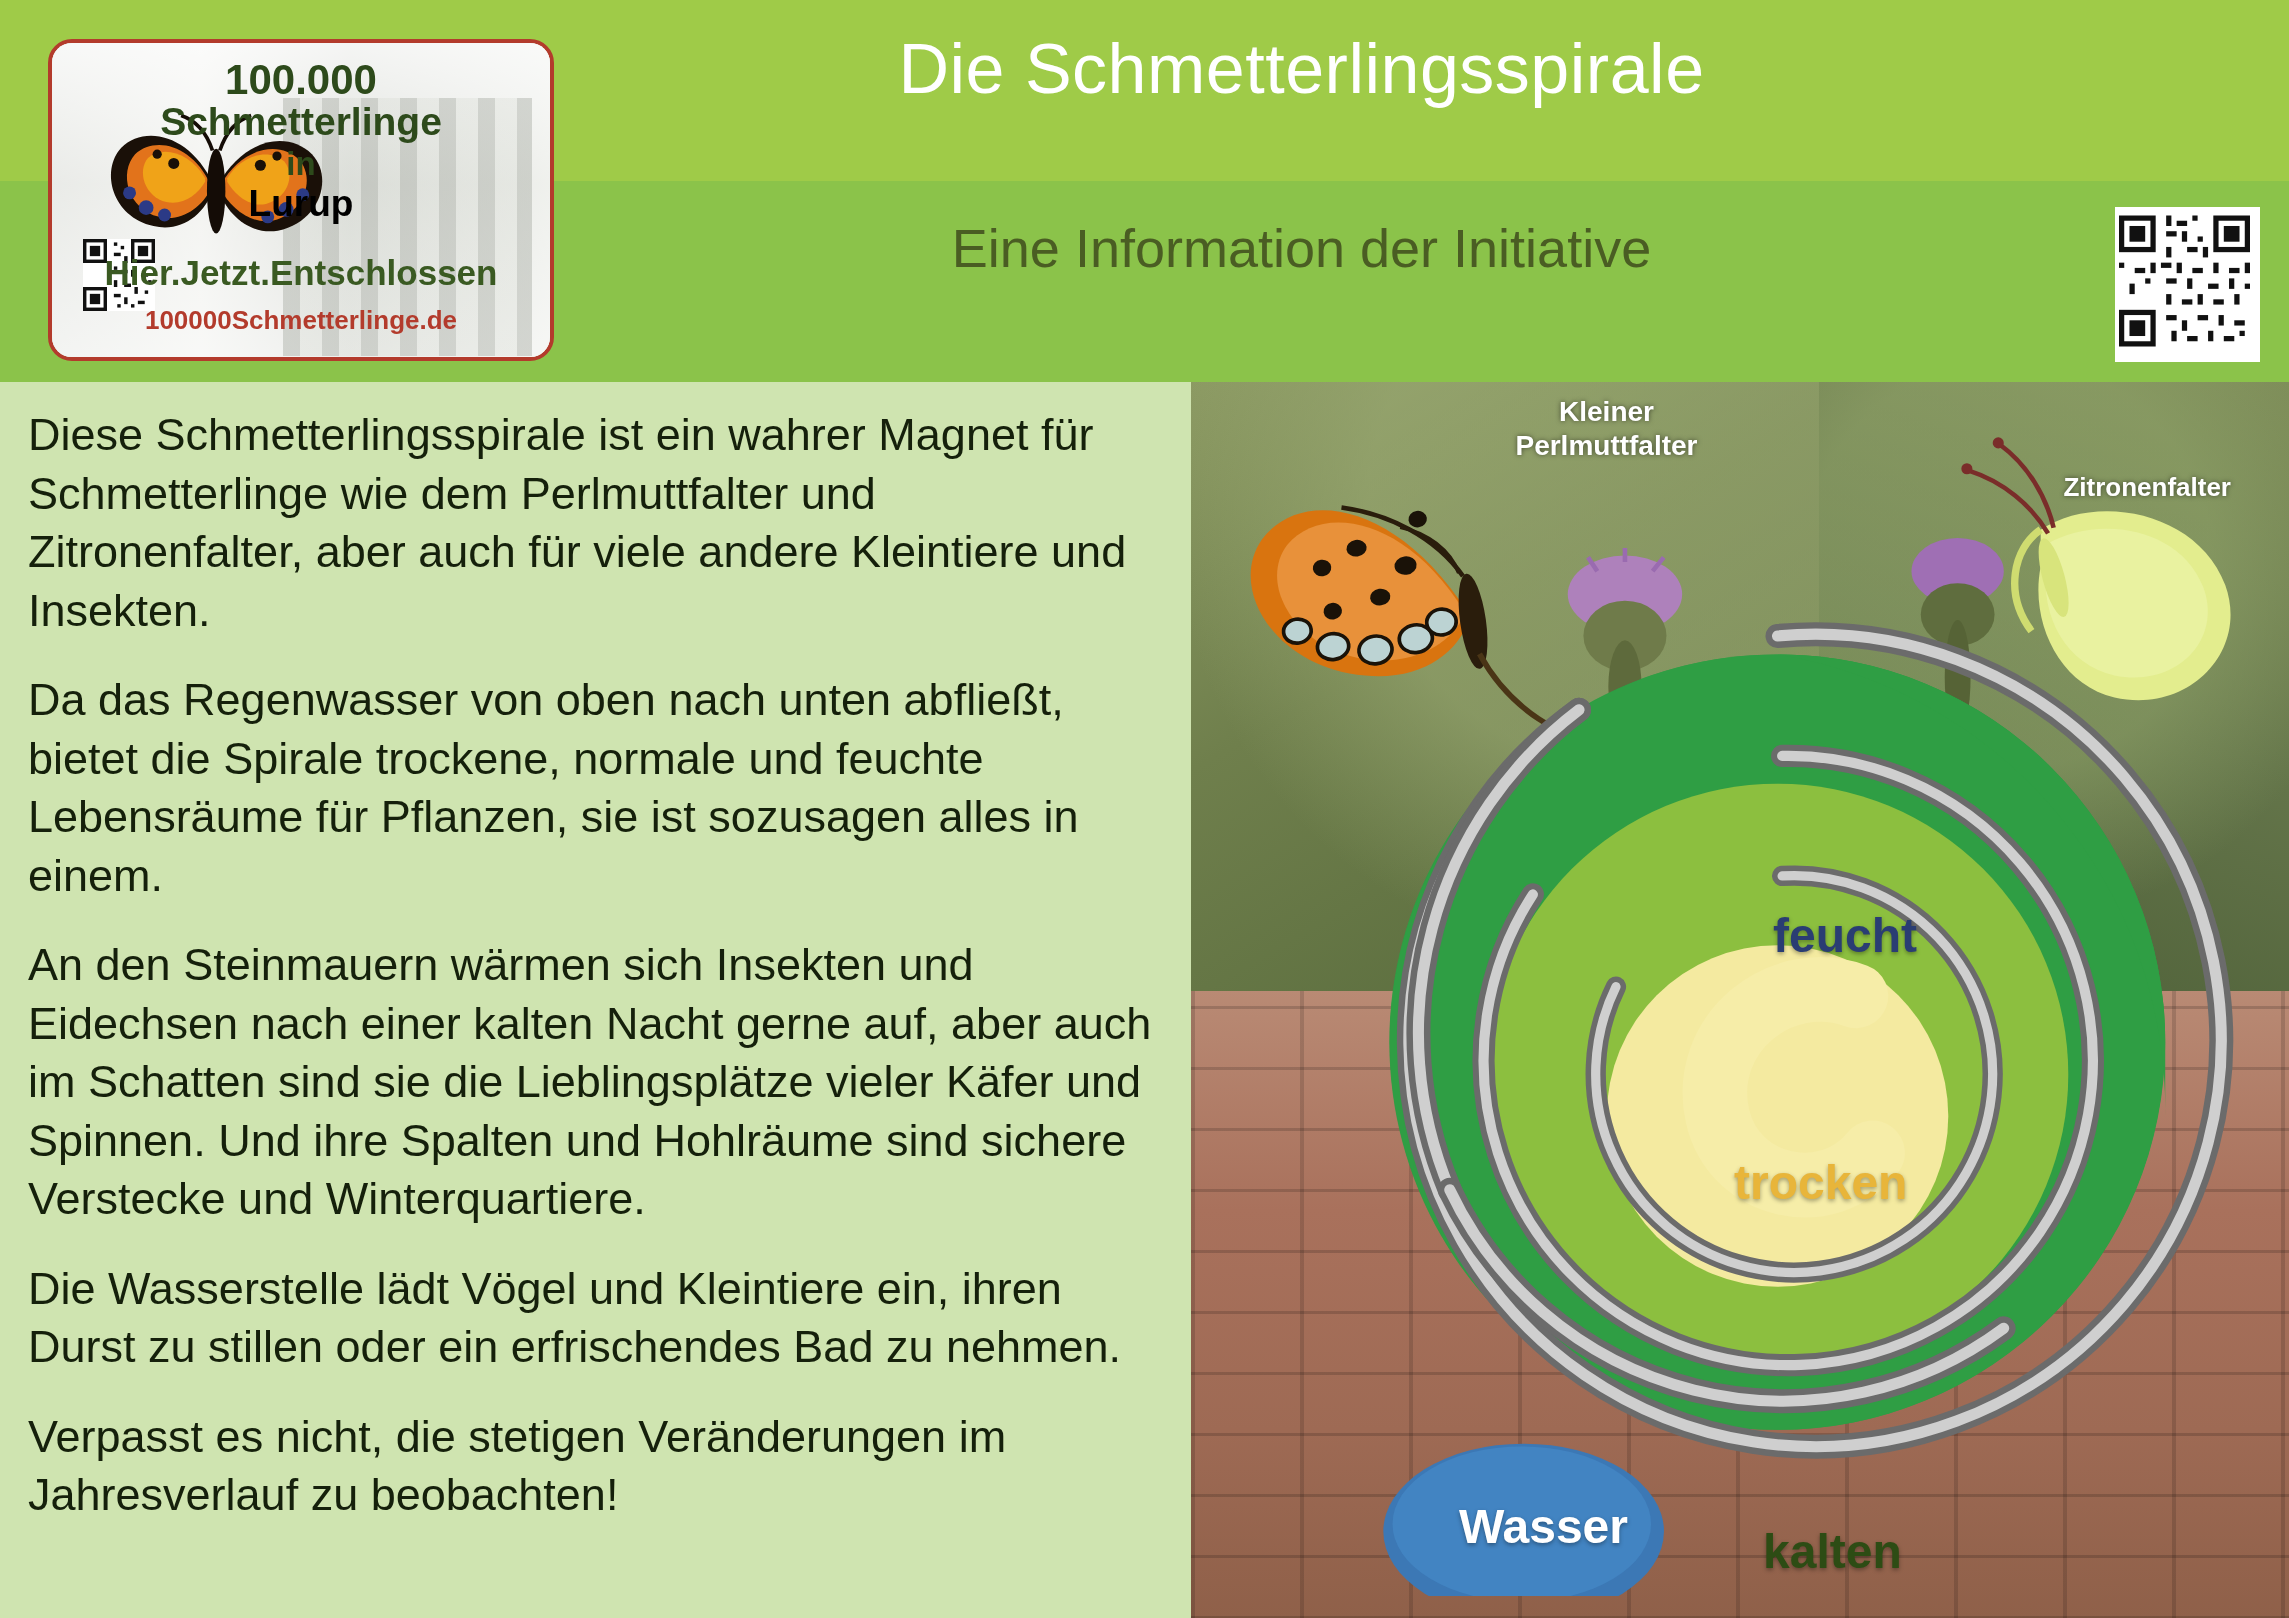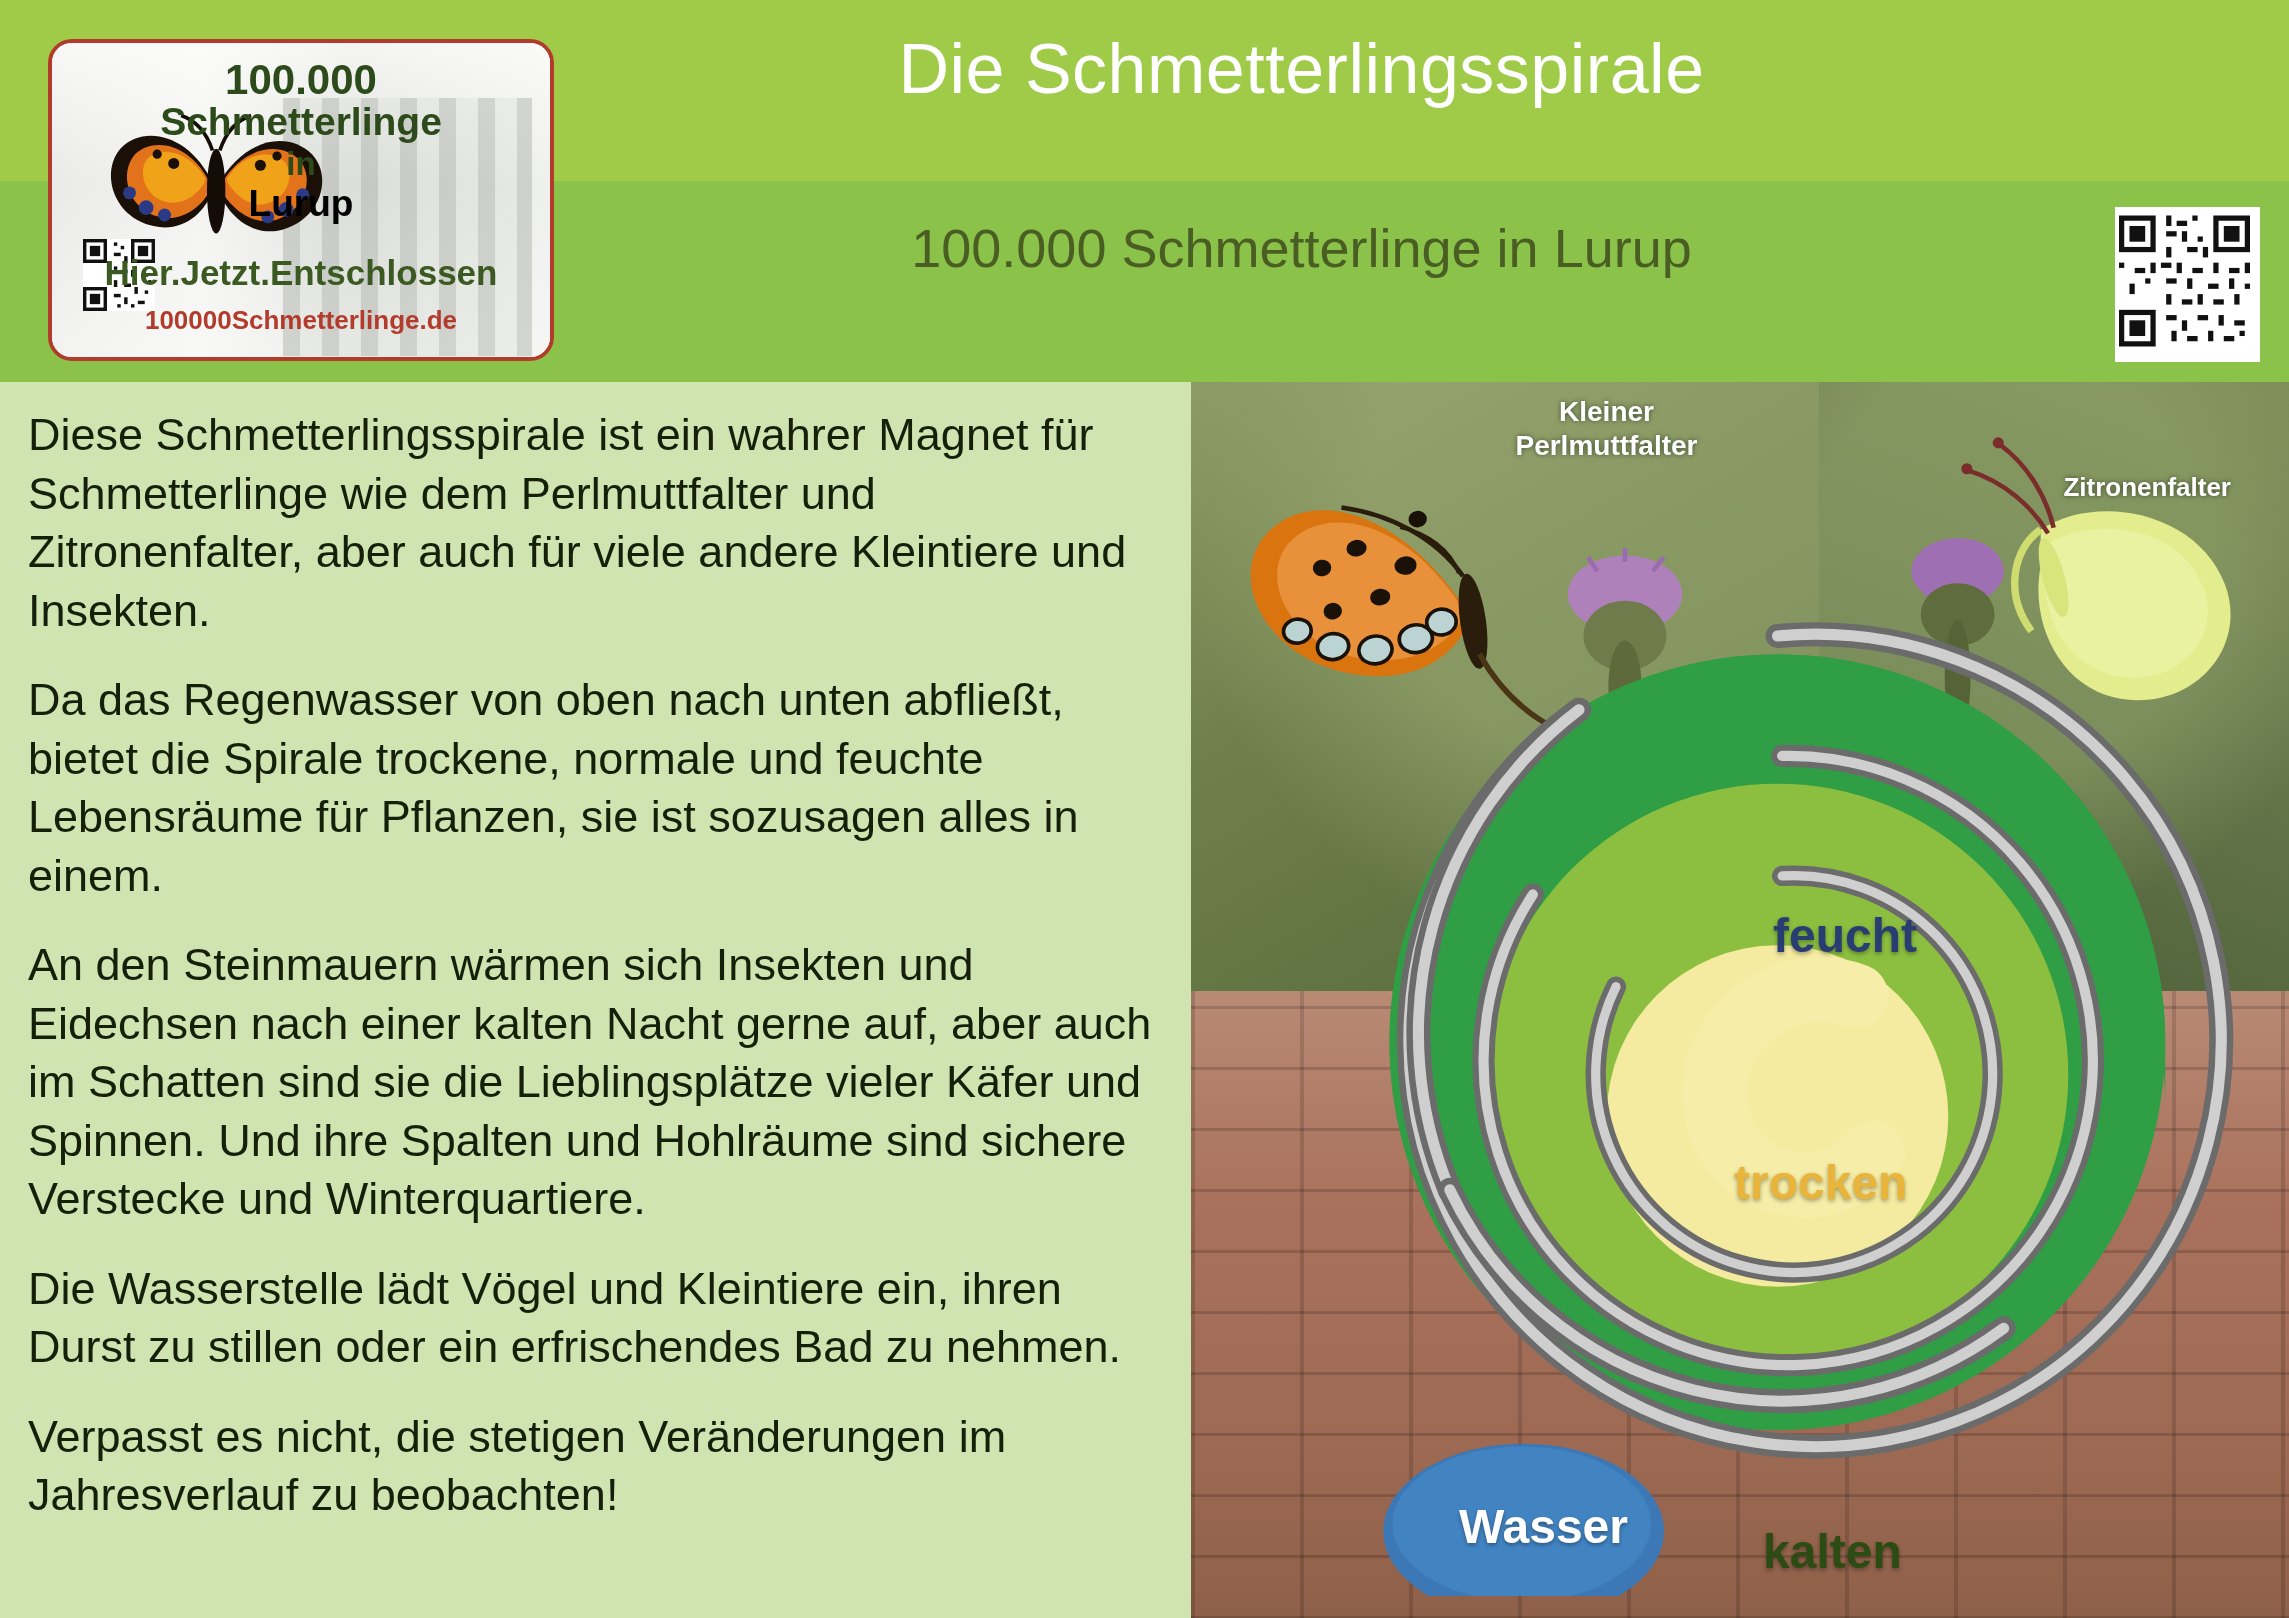--- a/index.html
+++ b/index.html
@@ -153,21 +153,21 @@
 <body>
 
 <div class="poster">
 
   <div class="header">
     <div class="header-title">Die Schmetterlingsspirale</div>
   </div>
 
   <div class="subheader"></div>
   <div class="sub-text">
-    <span class="sub-line2">100.000 Schmetterlinge in Lurup</span>
+    <span class="sub-line1">Eine Information der Initiative</span>
   </div>
 
   <div class="logo">
     <div class="logo-bg"></div>
     <div class="logo-tree"></div>
 
     <svg class="butterfly" viewBox="0 0 280 180">
       <g>
         <path d="M135 95 C110 40 60 30 35 55 C12 80 25 130 70 140 C100 147 125 128 135 100 Z" fill="#1a1008"></path>
         <path d="M132 95 C112 52 72 42 50 62 C32 82 42 122 76 130 C100 136 122 120 132 100 Z" fill="#e2731b"></path>

